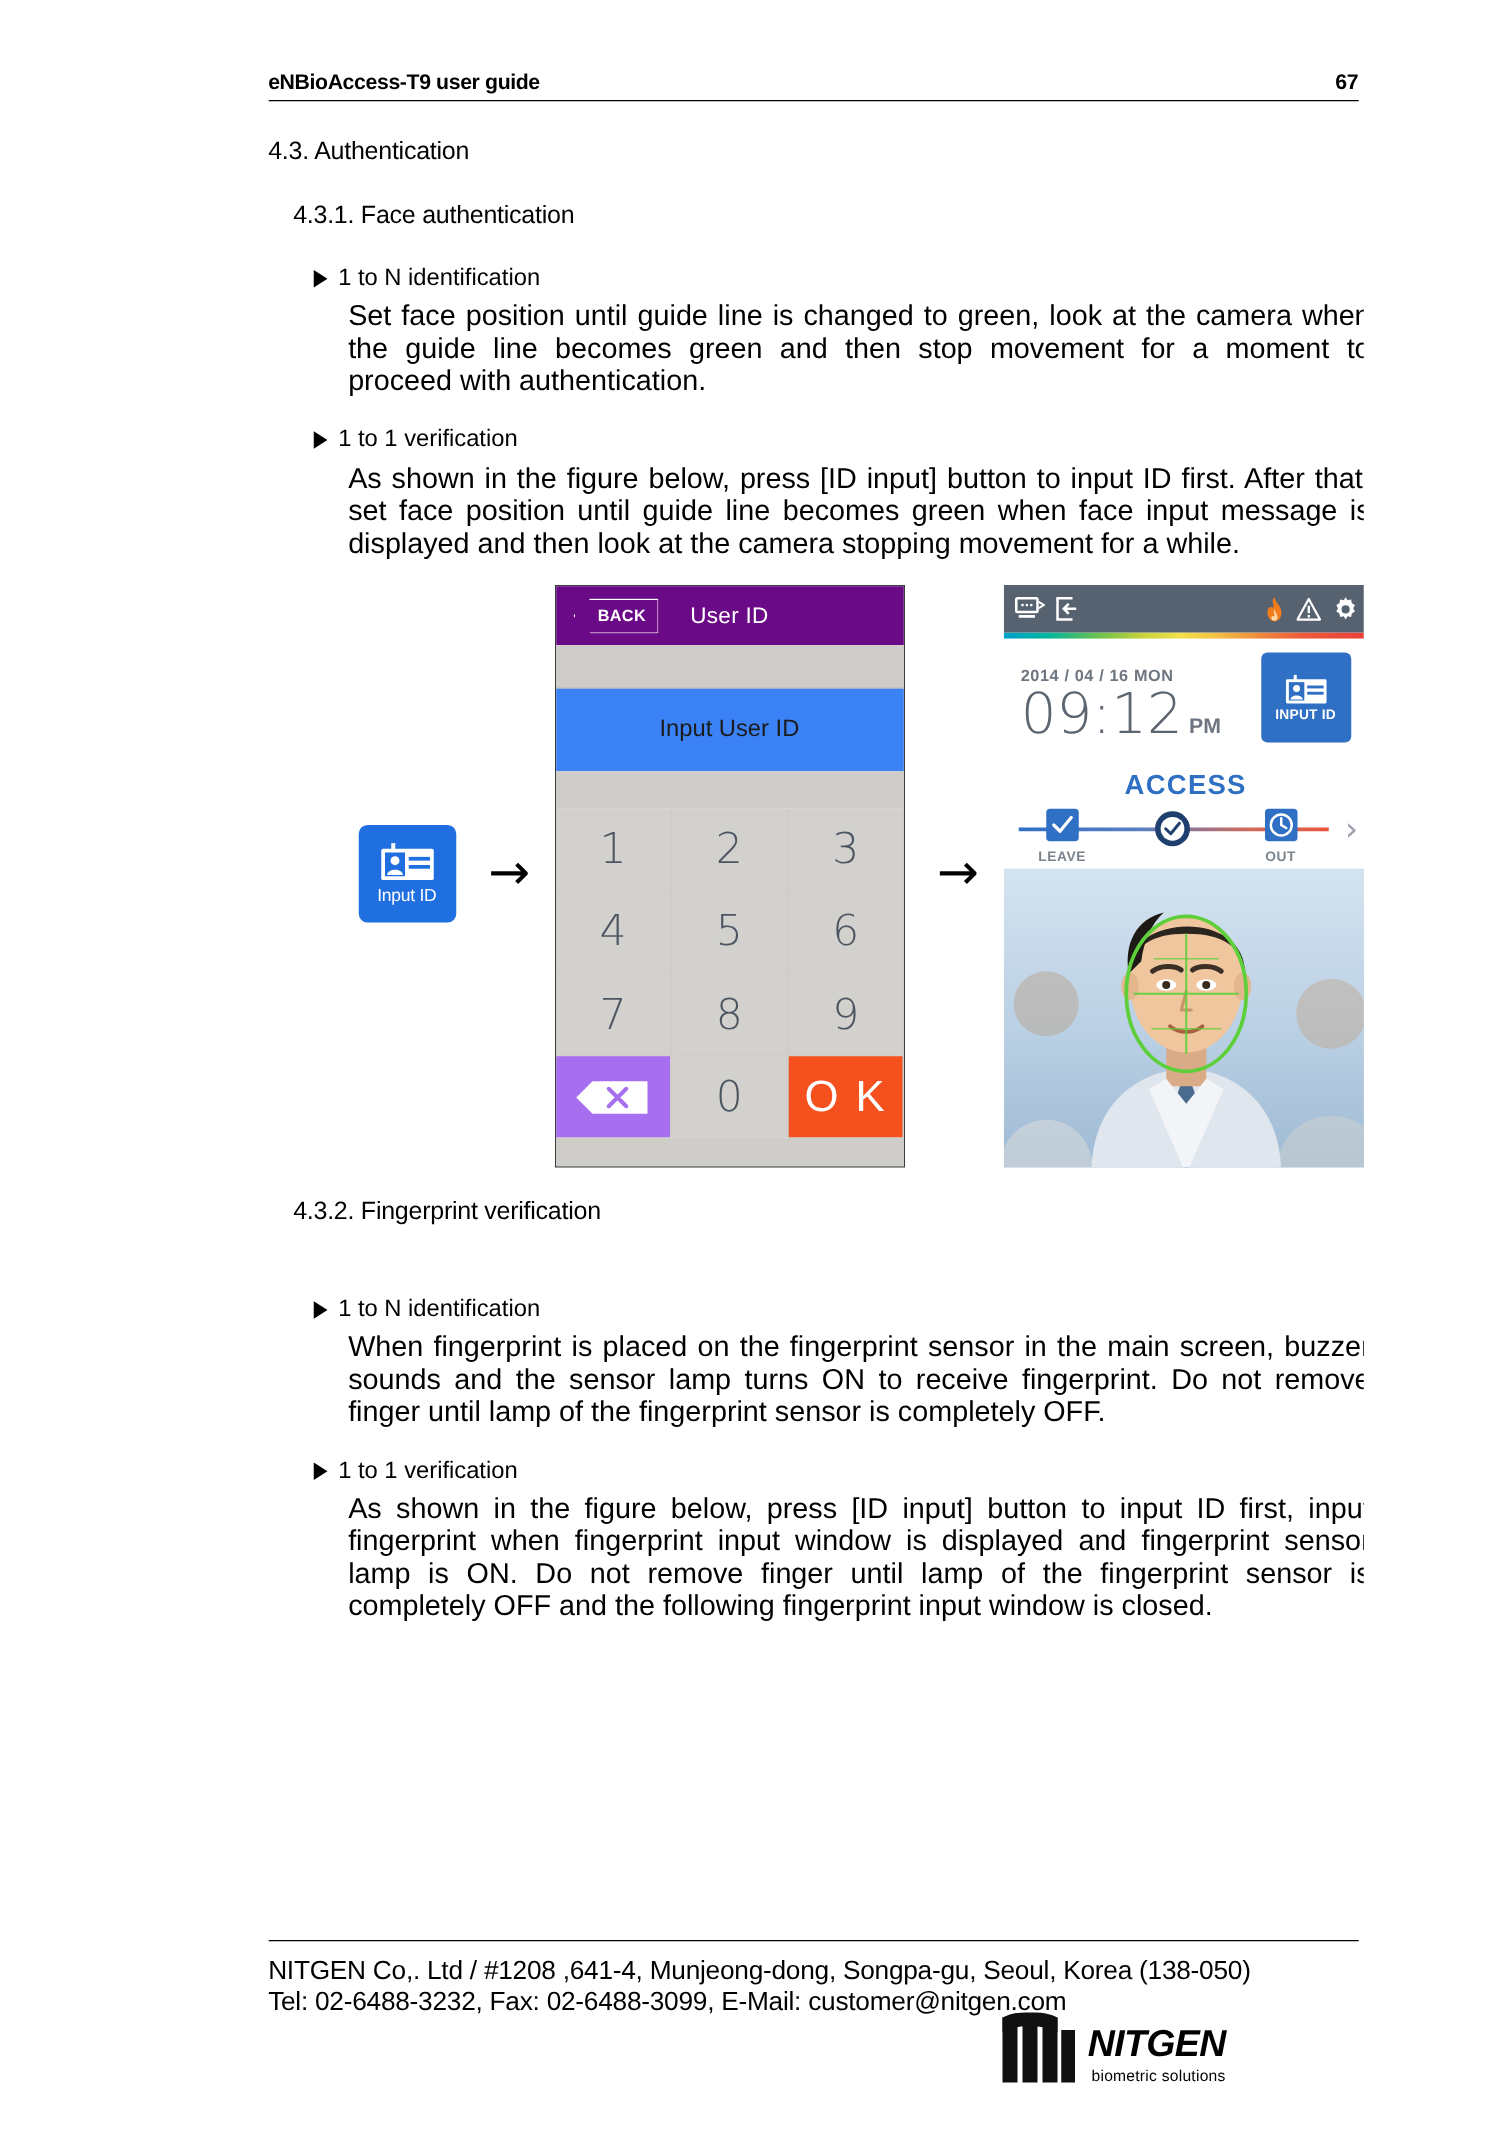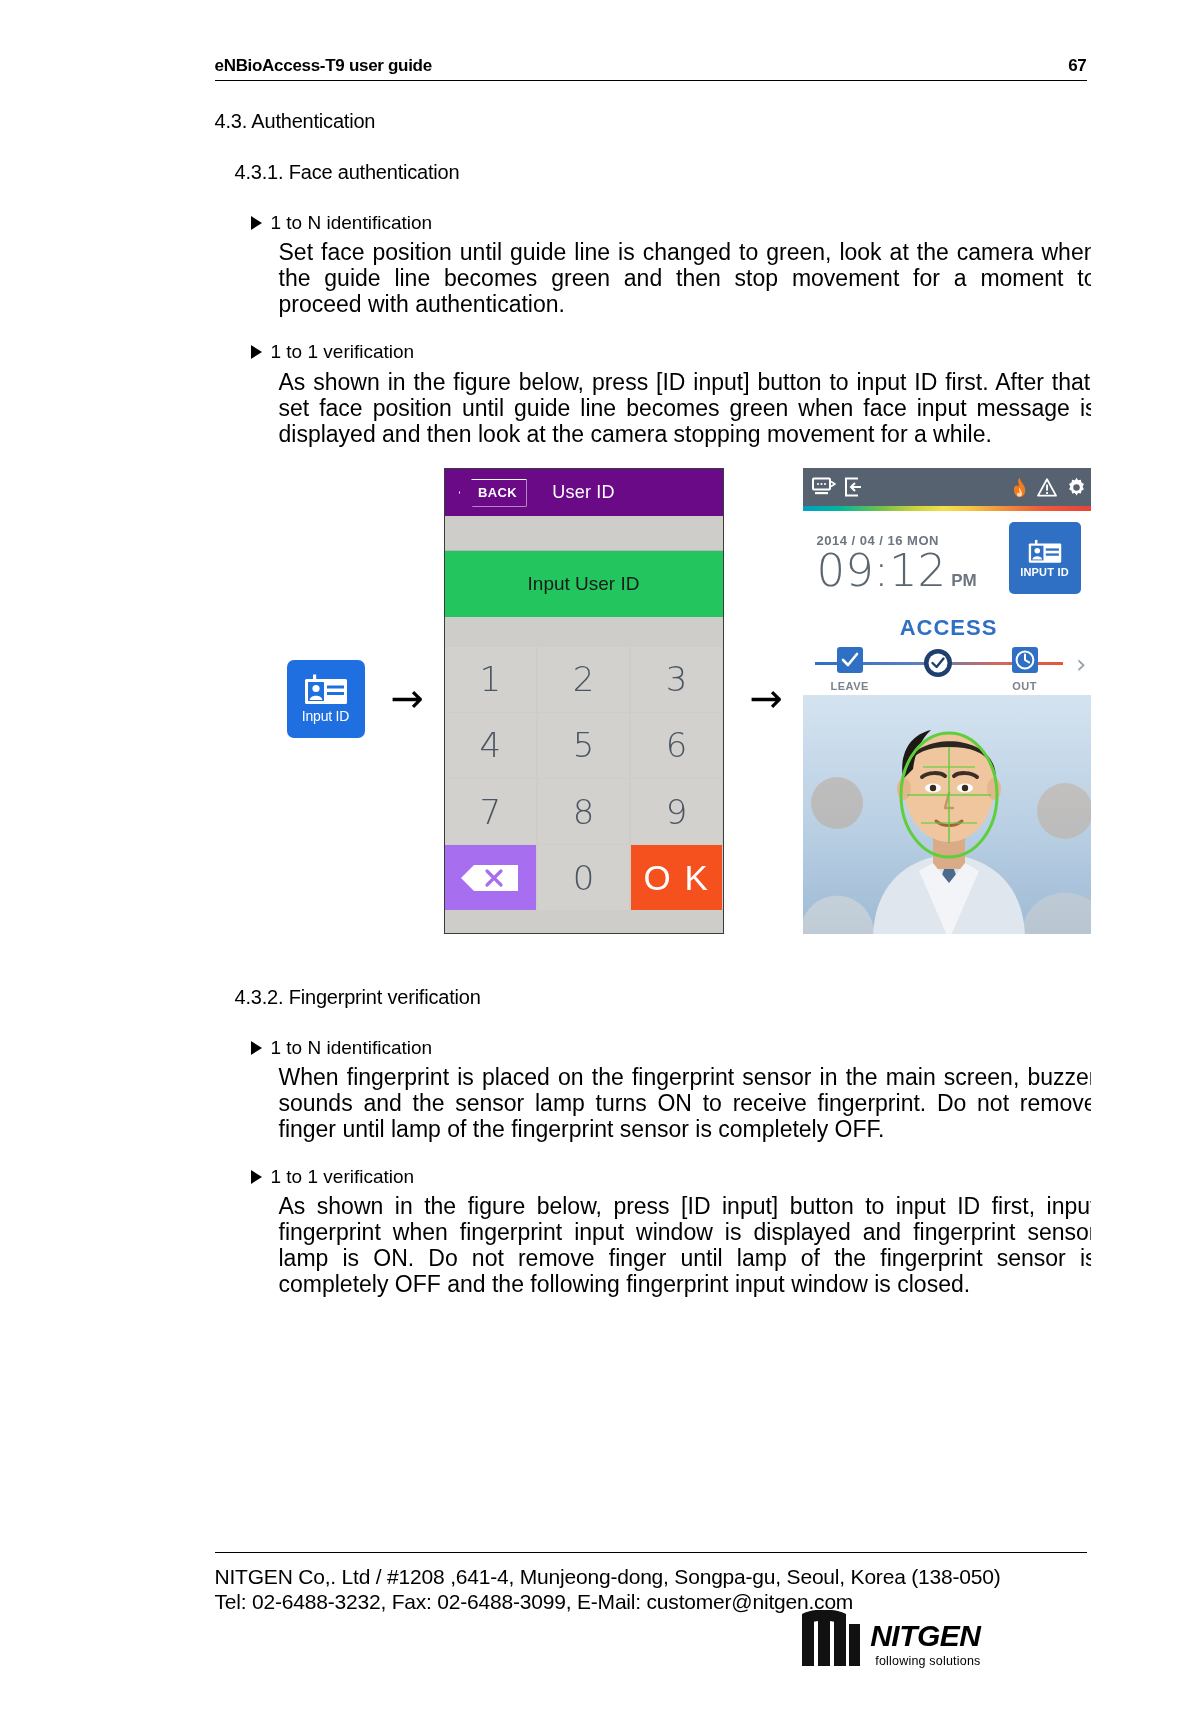--- a/index.html
+++ b/index.html
@@ -173,21 +173,21 @@
     letter-spacing: 0.2px;
   }
   .kp-greybar {
     height: 34px;
     background: #cfcdc9;
     border-bottom: 1px solid #b9b7b3;
     flex: none;
   }
   .kp-prompt {
     height: 66px;
-    background: #22c55e;
+    background: #3b82f6;
     display: flex;
     align-items: center;
     justify-content: center;
     font-size: 19px;
     color: #1b1b1b;
     flex: none;
   }
   .kp-spacer {
     height: 30px;
     background: #cfcdc9;
@@ -627,21 +627,21 @@
           <path d="M146 52 V148" stroke="#5ecf3a" stroke-width="1.6" opacity="0.9"></path>
           <path d="M104 100 H188" stroke="#5ecf3a" stroke-width="1.6" opacity="0.9"></path>
           <path d="M120 72 H172" stroke="#5ecf3a" stroke-width="1.3" opacity="0.75"></path>
           <path d="M118 128 H174" stroke="#5ecf3a" stroke-width="1.3" opacity="0.75"></path>
         </svg>
       </div>
 
     </div>
   </div>
 
-  <div class="sec-h2" style="top:986px;">4.3.2. Fingerprint verification</div>
+  <div class="sec-h2" style="top:958px;">4.3.2. Fingerprint verification</div>
 
   <div class="bullet-row" style="top:1037px;">
     <span class="bullet-tri"></span>
     <span>1 to N identification</span>
   </div>
   <div class="para" style="top:1064px;">When fingerprint is placed on the fingerprint sensor in the main screen, buzzer sounds and the sensor lamp turns ON to receive fingerprint. Do not remove finger until lamp of the fingerprint sensor is completely OFF.</div>
 
   <div class="bullet-row" style="top:1166px;">
     <span class="bullet-tri"></span>
     <span>1 to 1 verification</span>
@@ -657,17 +657,17 @@
   <div class="footer-logo">
     <svg class="logo-mark" width="62" height="58" viewBox="0 0 62 58">
       <rect x="2" y="4" width="12" height="52" fill="#111111"></rect>
       <rect x="18" y="4" width="12" height="52" fill="#111111"></rect>
       <rect x="34" y="4" width="12" height="52" fill="#111111"></rect>
       <path d="M2 4 C14 -2 34 -2 46 4 L46 16 C34 9 14 9 2 16 Z" fill="#111111"></path>
       <rect x="49" y="14" width="11" height="42" fill="#111111"></rect>
     </svg>
     <div>
       <div class="logo-word">NITGEN</div>
-      <div class="logo-sub">following solutions</div>
+      <div class="logo-sub">biometric solutions</div>
     </div>
   </div>
 
 </div>
 
 </body></html>

